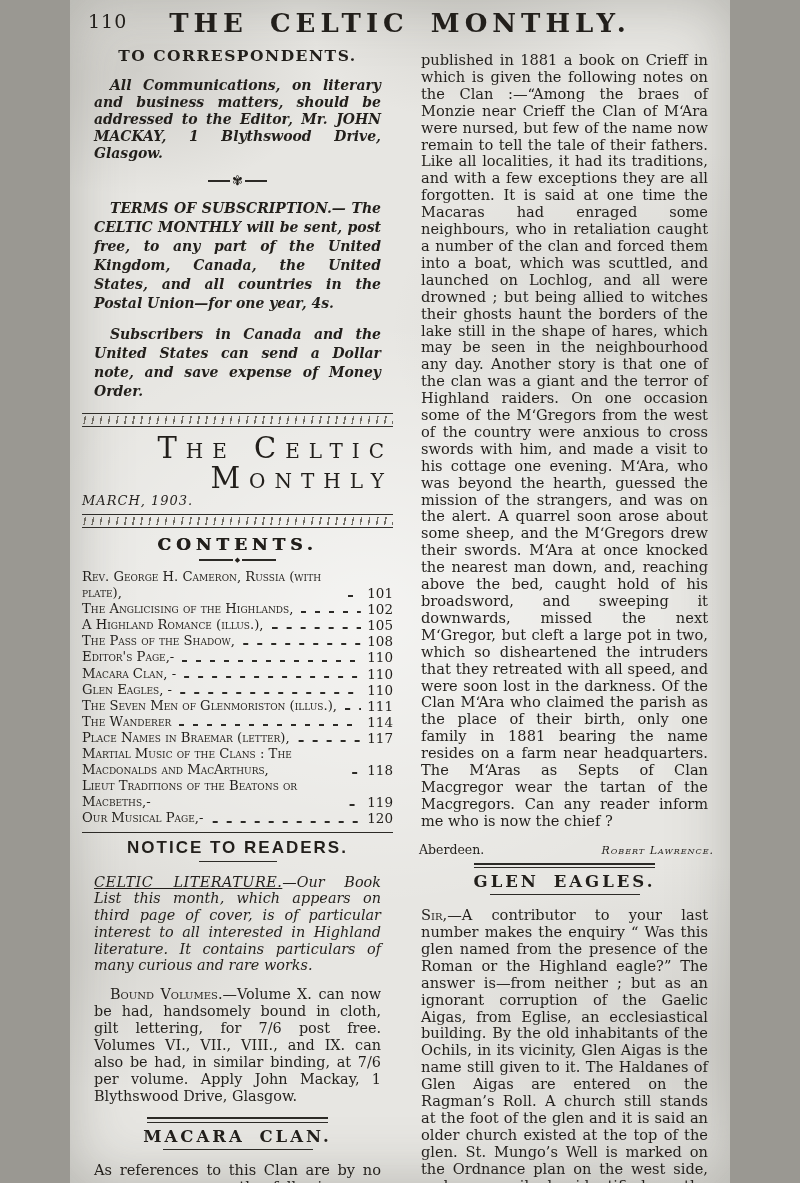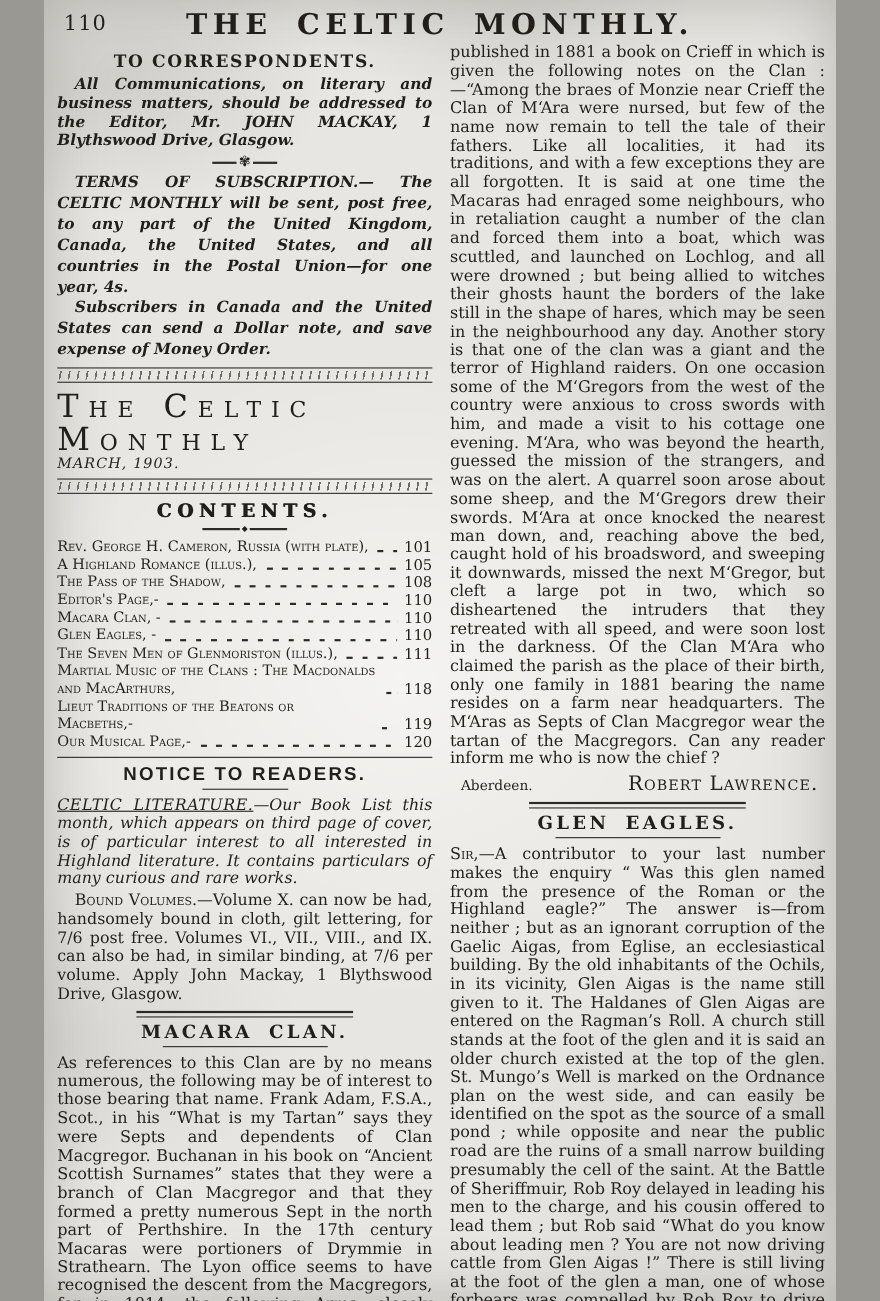--- a/index.html
+++ b/index.html
@@ -1,47 +1,47 @@
 <!DOCTYPE html>
 <html><head>
 <meta charset="utf-8">
 <style>
   html,body { margin:0; padding:0; background:#9a9892; }
   .page {
-    position:relative; width:720px; height:1183px; margin:0 auto; overflow:hidden;
+    position:relative; width:660px; height:1183px; margin:0 auto; overflow:hidden;
     color:#221f1b;
     font-family:"DejaVu Serif","Liberation Serif",serif;
     background-color:#e7e6e2;
     background-image:
       radial-gradient(ellipse 300px 200px at 10% 6%, rgba(115,112,104,.20), transparent 62%),
       radial-gradient(ellipse 420px 300px at 88% 28%, rgba(128,125,116,.14), transparent 62%),
       radial-gradient(ellipse 520px 420px at 45% 52%, rgba(255,255,255,.55), transparent 70%),
       radial-gradient(ellipse 420px 280px at 92% 88%, rgba(108,105,97,.16), transparent 64%),
       radial-gradient(ellipse 320px 240px at 6% 80%, rgba(122,119,110,.13), transparent 60%),
       radial-gradient(ellipse 260px 160px at 60% 2%, rgba(120,117,108,.12), transparent 60%);
     box-shadow: inset 0 0 60px rgba(90,88,80,.35);
   }
   
   .hdr { position:absolute; top:8px; left:0; right:0; height:28px; }
   .hdr .pageno { position:absolute; left:18px; top:2px; font-size:19px; letter-spacing:1px; }
   .hdr .title { text-align:center; font-size:26px; font-weight:bold; letter-spacing:5px; word-spacing:8px; }
   
   .cols { position:absolute; top:40px; left:12px; right:10px; display:flex; gap:16px; }
   .col { flex:1 1 0; min-width:0; }
-  p { margin:0; text-align:justify; }
+  p { margin:12px; text-align:justify; }
   
   .corr-head { text-align:center; font-weight:bold; font-size:15.5px; letter-spacing:1.5px; margin:6px 0 4px; }
   .corr-body { font-style:italic; font-weight:bold; font-size:14px; line-height:17px; text-indent:16px; }
   .ornament { display:flex; align-items:center; justify-content:center; margin:4px 0 3px; }
   .ornament .bar { width:22px; height:2px; background:#2c2a26; }
   .ornament .glyph { font-family:"DejaVu Sans",sans-serif; font-size:13px; line-height:13px; padding:0 2px; }
   .terms p { font-style:italic; font-weight:bold; font-size:14px; line-height:19px; text-indent:16px; }
   .wavy { height:8px; border-top:1.5px solid #2f2d29; border-bottom:1.2px solid #2f2d29; margin:6px 0;
           background:repeating-linear-gradient(100deg, transparent 0 3px, #716d64 3px 4.5px, transparent 4.5px 8px); background-clip:content-box; padding:2px 0; }
-  .masthead-title { text-align:left; font-variant:small-caps; font-size:29px; line-height:30px; letter-spacing:9px; font-weight:400; margin-top:2px; }
+  .masthead-title { text-align:right; font-variant:small-caps; font-size:29px; line-height:30px; letter-spacing:9px; font-weight:400; margin-top:2px; }
   .masthead-date { font-style:italic; font-size:13px; line-height:15px; letter-spacing:1px; }
   .contents-head { text-align:center; font-weight:bold; font-size:17px; letter-spacing:5px; margin-top:4px; text-shadow:.6px 0 0 #221f1b; }
   .mini-div { display:flex; align-items:center; justify-content:center; margin:2px 0 5px; }
   .mini-div .bar { width:34px; height:1.4px; background:#2c2a26; }
   .mini-div .dia { font-family:"DejaVu Sans",sans-serif; font-size:7px; padding:0 2px; }
   .toc-row { display:flex; align-items:flex-end; font-variant:small-caps; font-size:13.2px; line-height:16.1px; }
   .toc-title { flex:0 1 auto; }
   .toc-leader { flex:1 1 14px; height:2px; margin:0 6px 4px 8px;
        background-image:repeating-linear-gradient(90deg,#2c2a26 0 5px, transparent 5px 14px); background-position:right; }
   .toc-page { flex:0 0 auto; font-variant:normal; font-size:13.5px; }
@@ -52,21 +52,21 @@
   .lit .lead { letter-spacing:.5px;text-decoration:underline; }
   .vols { font-size:14.4px; line-height:17px; text-indent:16px; margin-top:3px; }
   .vols .lead { font-variant:small-caps; }
   .dbl-rule { width:58%; margin:6px auto 4px; border-top:2.4px solid #2c2a26; border-bottom:1px solid #2c2a26; height:2.4px; }
   .art-head { text-align:center; font-size:16.5px; letter-spacing:3px; word-spacing:6px; font-weight:bold; margin-top:0; }
   .art-underline { width:150px; border-top:1.4px solid #2c2a26; margin:3px auto 7px; }
   .body-text { font-size:14.6px; line-height:16.9px; }
   
   .signoff { display:flex; justify-content:space-between; align-items:baseline; margin:3px 6px 0 10px; }
   .signoff .place { font-size:12.5px; }
-  .signoff .author { font-variant:small-caps; font-size:18px; letter-spacing:1px; }
+  .signoff .author { font-variant:small-caps; font-size:11px; letter-spacing:1px;font-style:italic; }
   .closing { text-align:center; font-size:15px; margin:4px 60px 0 0; }
   .salutation { font-variant:small-caps; }
 </style>
 </head>
 <body>
 
 <div class="page">
 
   <div class="hdr">
     <div class="pageno">110</div>
@@ -105,20 +105,25 @@
         <span class="bar"></span>
       </div>
 
       <div>
         <div class="toc-row">
             <span class="toc-title">Rev. George H. Cameron, Russia (with plate),</span>
             <span class="toc-leader"></span>
             <span class="toc-page">101</span>
           </div>
         <div class="toc-row">
+            <span class="toc-title">The Anglicising of the Highlands,</span>
+            <span class="toc-leader"></span>
+            <span class="toc-page">102</span>
+          </div>
+        <div class="toc-row">
             <span class="toc-title">A Highland Romance (illus.),</span>
             <span class="toc-leader"></span>
             <span class="toc-page">105</span>
           </div>
         <div class="toc-row">
             <span class="toc-title">The Pass of the Shadow,</span>
             <span class="toc-leader"></span>
             <span class="toc-page">108</span>
           </div>
         <div class="toc-row">
@@ -133,20 +138,30 @@
           </div>
         <div class="toc-row">
             <span class="toc-title">Glen Eagles, -</span>
             <span class="toc-leader"></span>
             <span class="toc-page">110</span>
           </div>
         <div class="toc-row">
             <span class="toc-title">The Seven Men of Glenmoriston (illus.),</span>
             <span class="toc-leader"></span>
             <span class="toc-page">111</span>
+          </div>
+        <div class="toc-row">
+            <span class="toc-title">The Wanderer</span>
+            <span class="toc-leader"></span>
+            <span class="toc-page">114</span>
+          </div>
+        <div class="toc-row">
+            <span class="toc-title">Place Names in Braemar (letter),</span>
+            <span class="toc-leader"></span>
+            <span class="toc-page">117</span>
           </div>
         <div class="toc-row">
             <span class="toc-title">Martial Music of the Clans : The Macdonalds and MacArthurs,</span>
             <span class="toc-leader"></span>
             <span class="toc-page">118</span>
           </div>
         <div class="toc-row">
             <span class="toc-title">Lieut Traditions of the Beatons or Macbeths,-</span>
             <span class="toc-leader"></span>
             <span class="toc-page">119</span>

